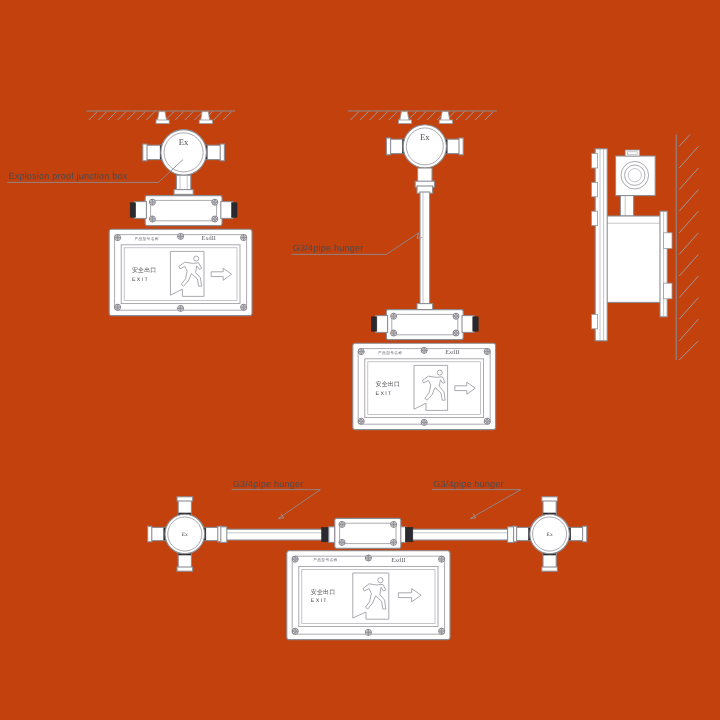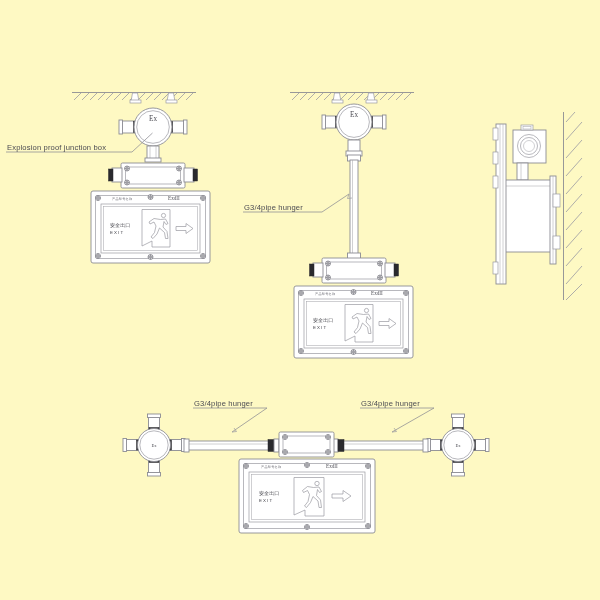--- a/index.html
+++ b/index.html
@@ -10,21 +10,21 @@
   body {
     width: 600px;
     height: 600px;
     font-family: "Liberation Sans", sans-serif;
     overflow: hidden;
   }
   #canvas {
     position: relative;
     width: 600px;
     height: 600px;
-    background: #fef9c3;
+    background: #c2410c;
   }
   svg.sheet {
     display: block;
     width: 600px;
     height: 600px;
   }
   .ln { fill: none; stroke: #8c8c93; stroke-width: 0.9; }
   .ln-thin { fill: none; stroke: #9a9aa1; stroke-width: 0.7; }
   .ln-hair { fill: none; stroke: #a8a8ae; stroke-width: 0.55; }
   .fillw { fill: #ffffff; stroke: #8c8c93; stroke-width: 0.9; }

